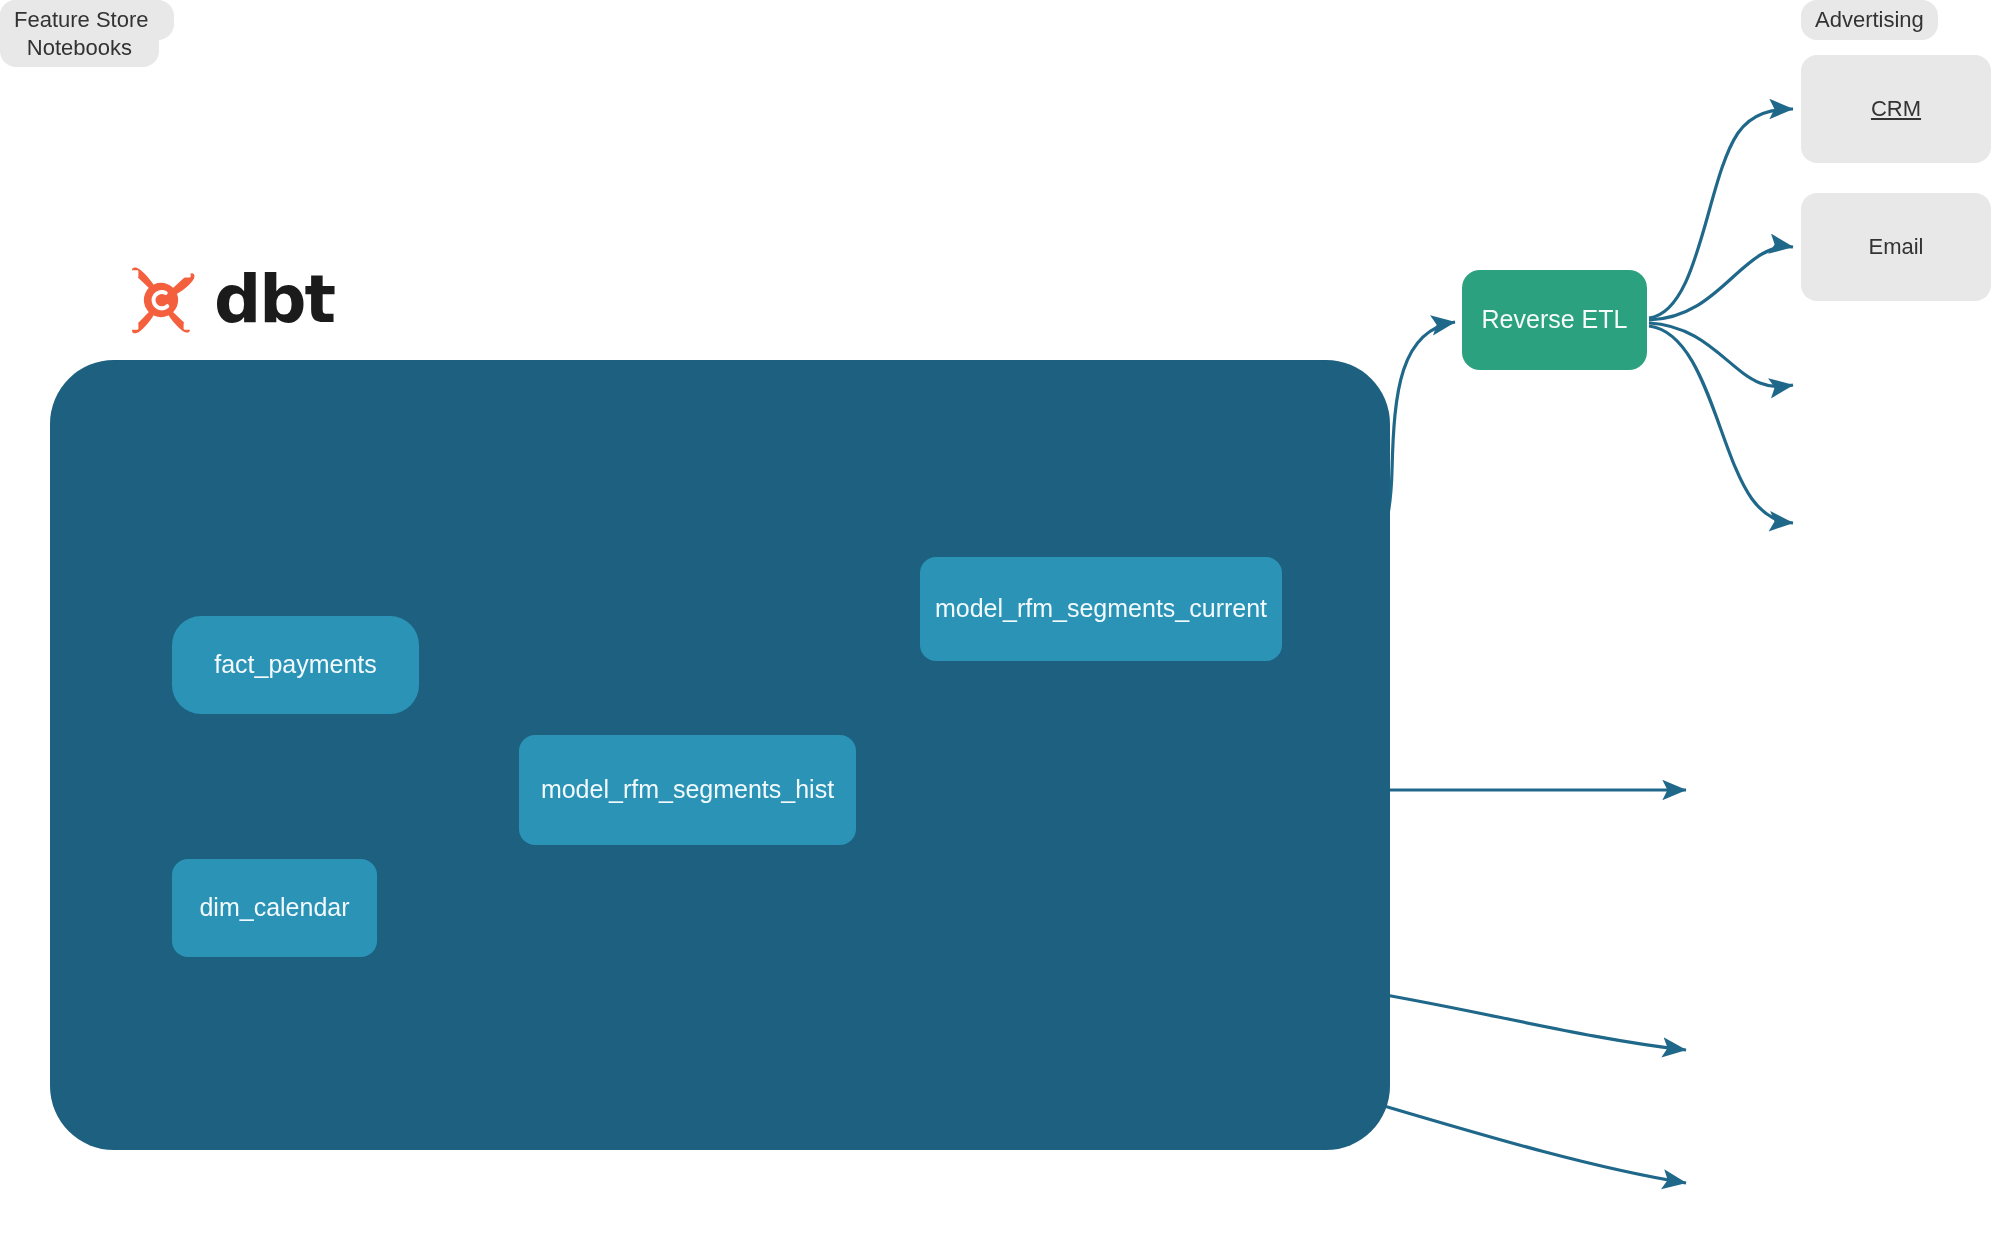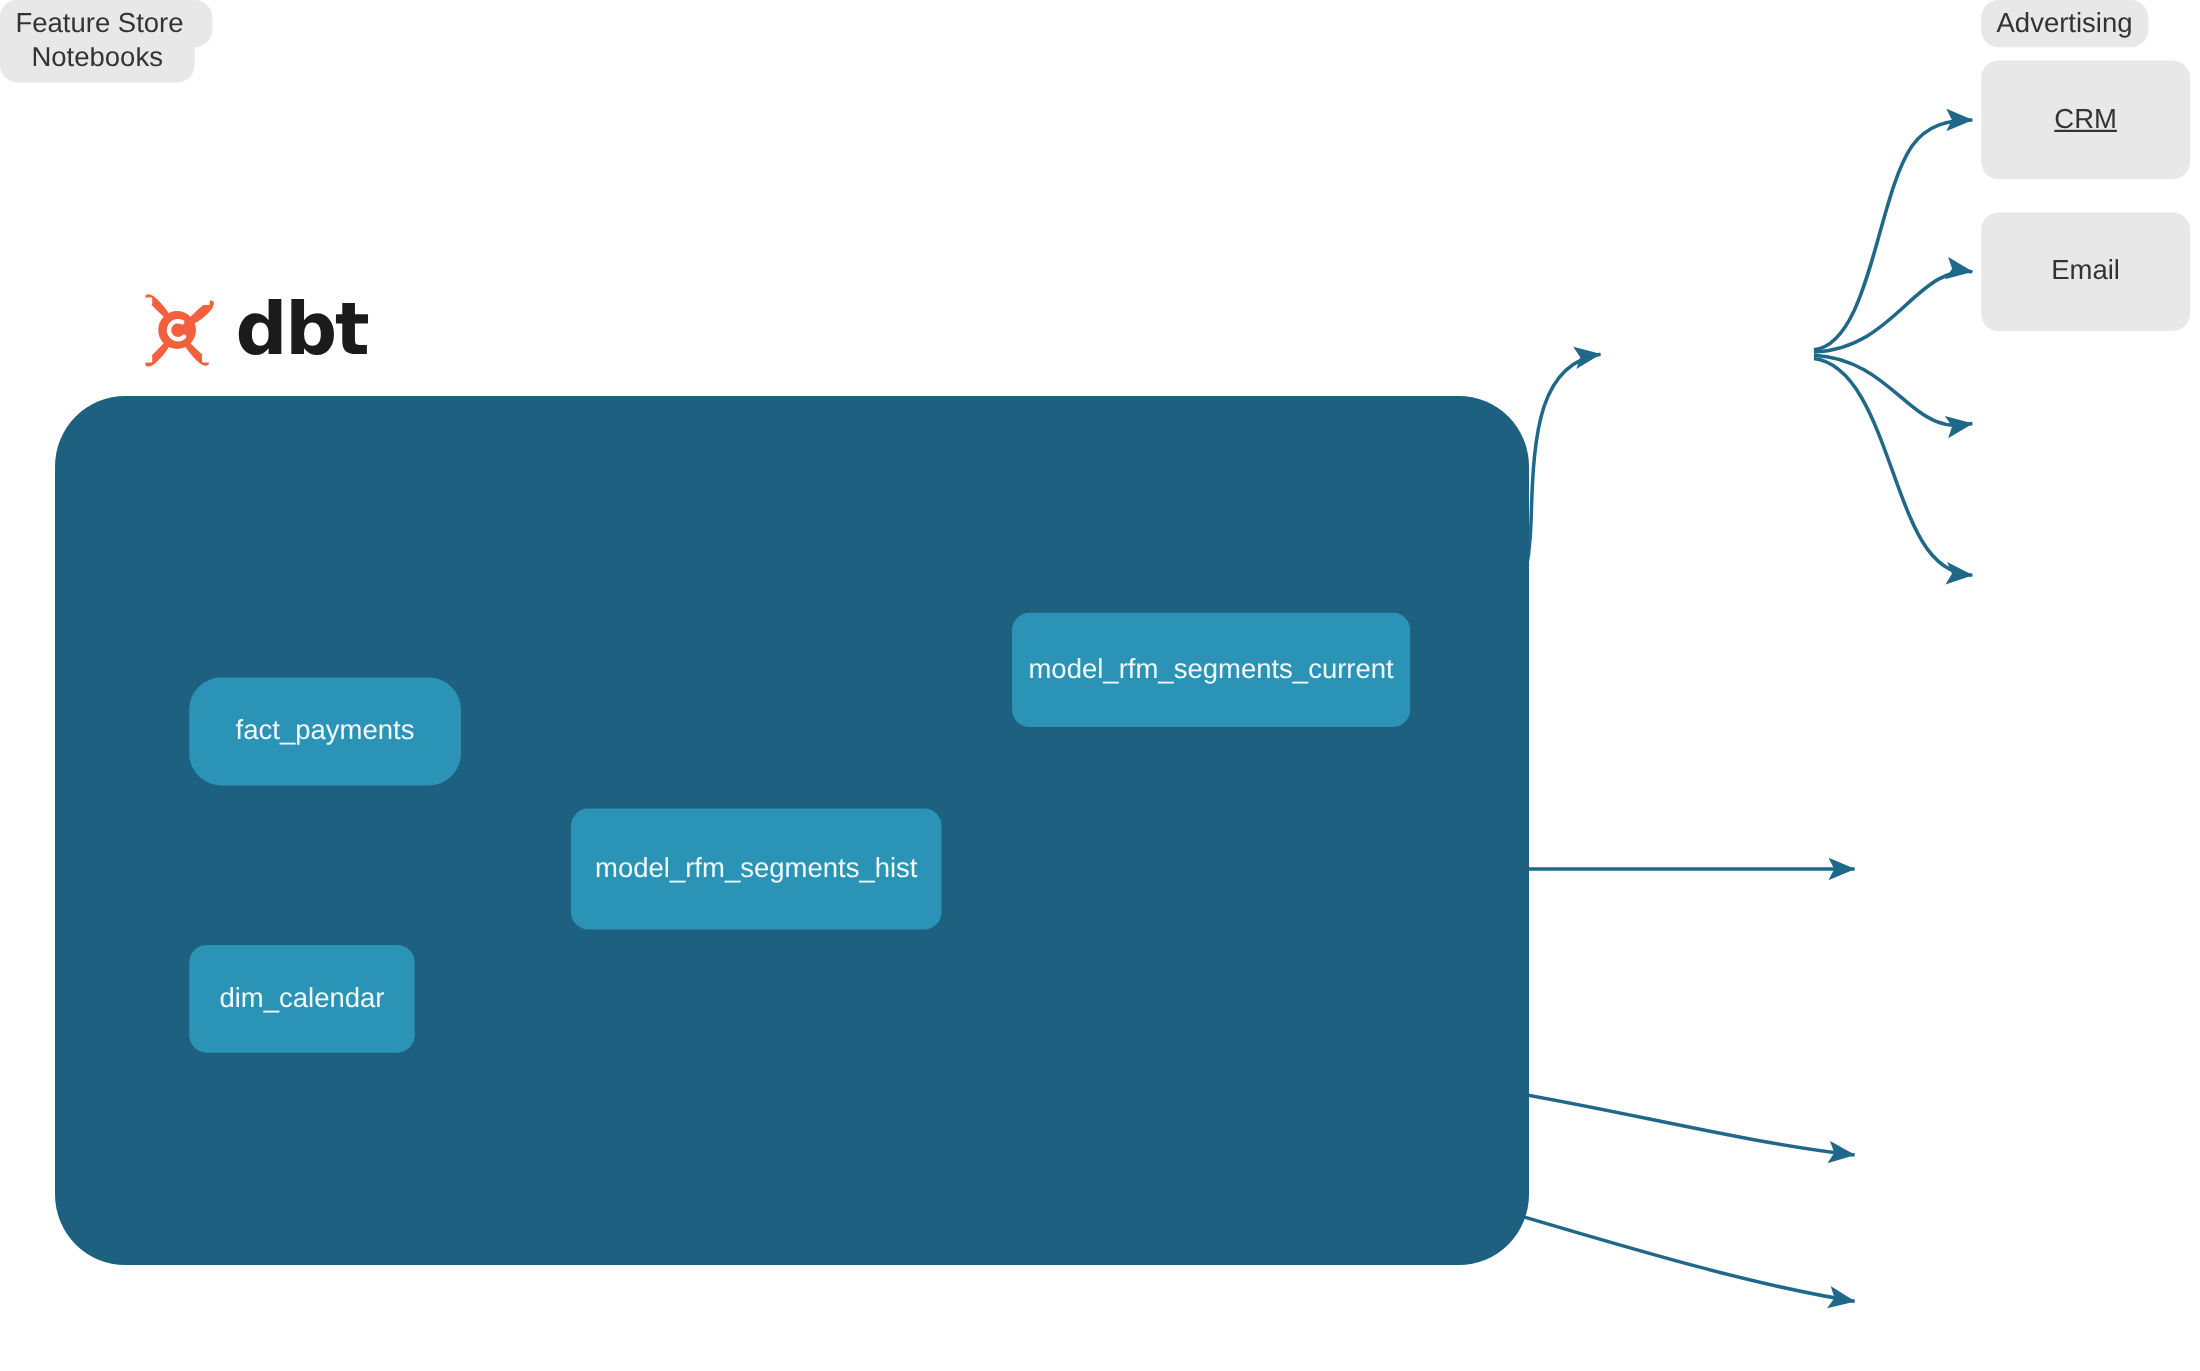--- a/index.html
+++ b/index.html
@@ -83,21 +83,21 @@
   .etl-node {
     background: #2ba17f;
     color: #f4fbf8;
     border-radius: 18px;
     font-size: 25px;
   }
   .dest-node {
     background: #e8e8e8;
     color: #333333;
     border-radius: 16px;
-    font-size: 25px;
+    font-size: 22px;
   }
 
   
   #node-fact-payments        { left: 172px;  top: 616px;  width: 247px; height: 98px; border-radius: 29px; }
   #node-dim-calendar         { left: 172px;  top: 859px;  width: 205px; height: 98px; }
   #node-rfm-hist             { left: 475px;  top: 735px;  width: 337px; height: 110px; margin-left: 44px; }
   #node-rfm-current          { left: 920px;  top: 557px;  width: 362px; height: 104px; text-align: right; }
   #node-reverse-etl          { left: 1462px; top: 270px;  width: 185px; height: 100px; }
 
   #node-crm          { left: 1801px; top: 55px;   width: 190px; height: 108px; text-decoration: underline; }
@@ -201,20 +201,23 @@
   </div>
 
   <div class="node model-node" id="node-rfm-hist">
     <span>model_rfm_segments_hist</span>
   </div>
 
   <div class="node model-node" id="node-rfm-current">
     <span>model_rfm_segments_current</span>
   </div>
 
+  <div class="node etl-node" id="node-reverse-etl">
+    <span>Reverse ETL</span>
+  </div>
 
   <div class="node dest-node" id="node-crm">
     <span>CRM</span>
   </div>
 
   <div class="node dest-node" id="node-email">
     <span>Email</span>
   </div>
 
   <div class="node dest-node" id="node-advertising">

